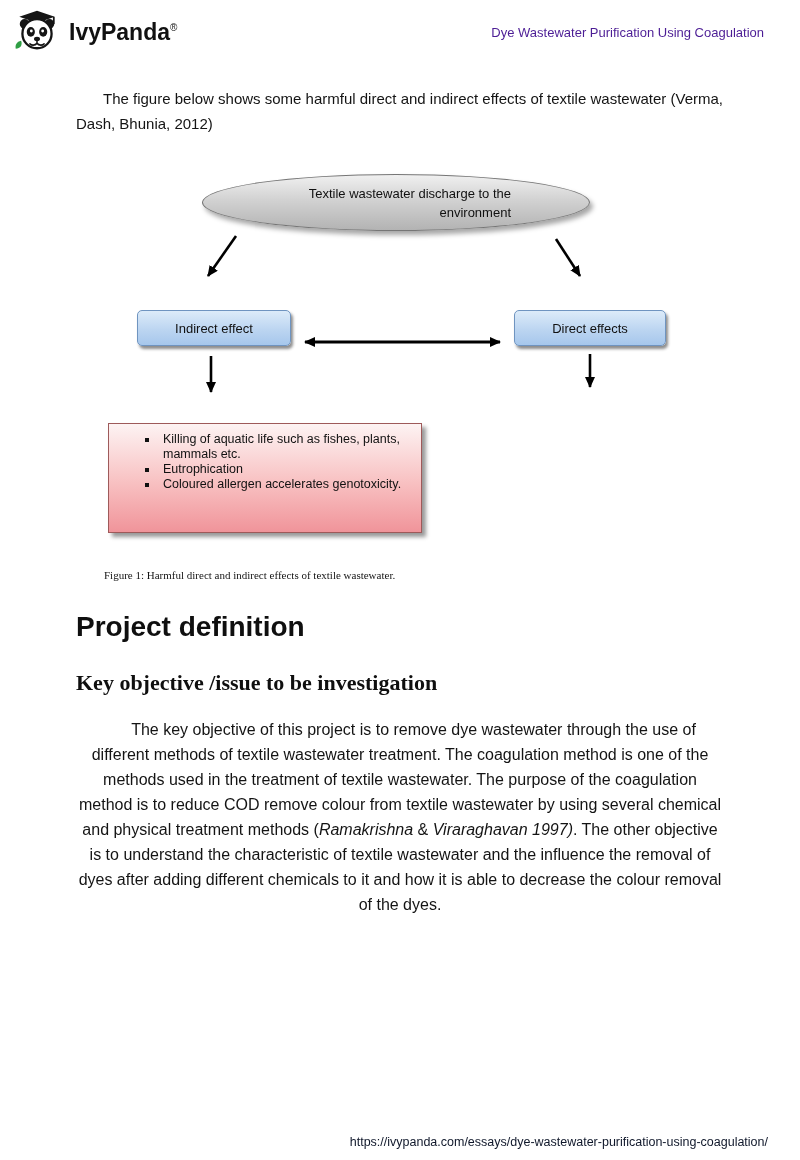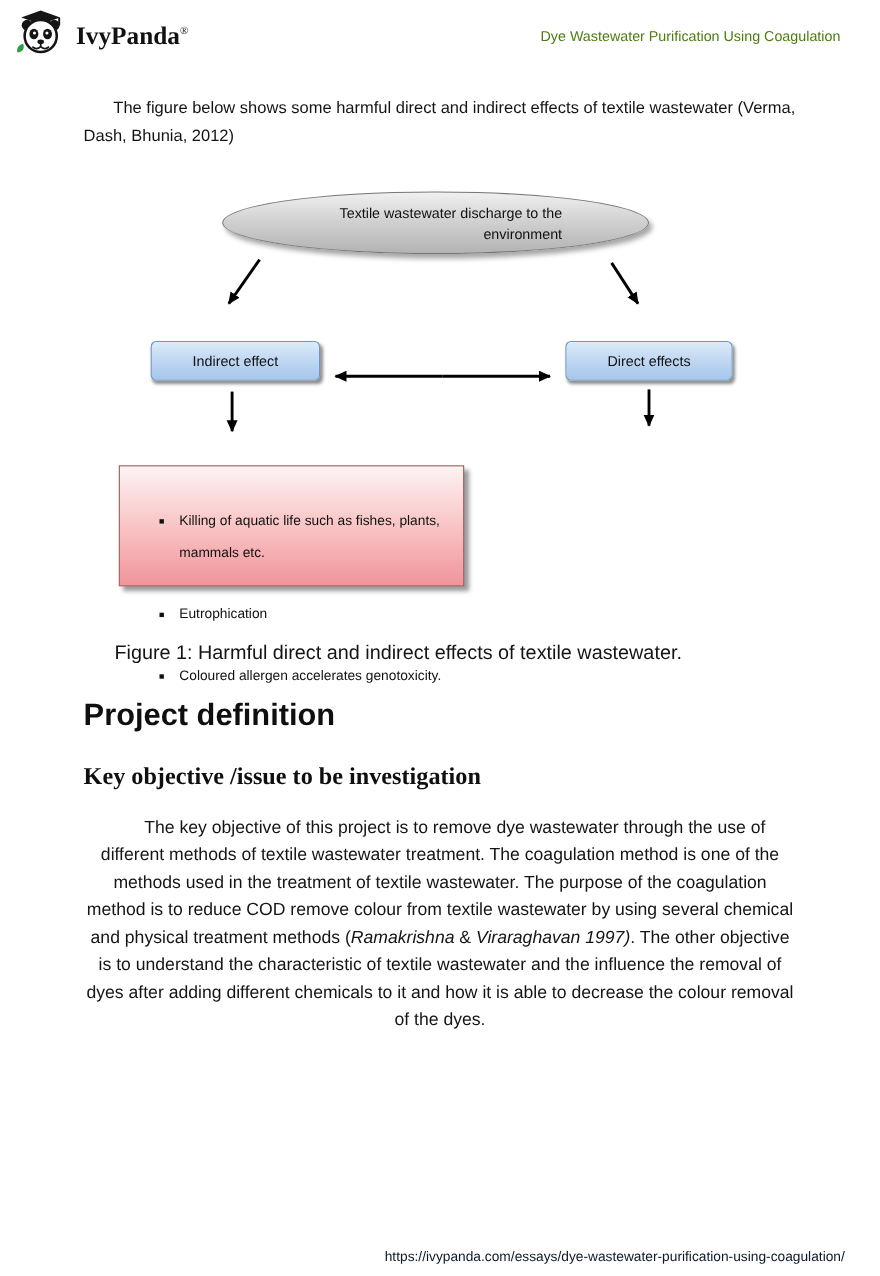--- a/index.html
+++ b/index.html
@@ -3,27 +3,27 @@
 <meta charset="utf-8">
 <style>
   * { margin:0; padding:0; box-sizing:border-box; }
   html,body { background:#ffffff; }
   body { font-family:"Liberation Sans", sans-serif; color:#141414; }
   .page { position:relative; width:800px; height:1160px; background:#fff; overflow:hidden; margin:0 auto; }
 
   
   .header { display:flex; align-items:center; padding:7px 36px 0 14px; height:58px; }
   .brand { display:flex; align-items:center; gap:9px; cursor:pointer; }
-  .brand-text { font-family:Liberation Serif, serif; font-weight:bold; font-size:23px; color:#111; }
+  .brand-text { font-family:Liberation Sans, sans-serif; font-weight:bold; font-size:23px; color:#111; }
   .brand-text sup { font-size:10px; font-weight:normal; }
-  .doc-title { margin-left:auto; font-size:13px; color:#4d7c0f; }
+  .doc-title { margin-left:auto; font-size:13px; color:#4c1d95; }
 
   
   .intro { margin:28px 76px 0 76px; font-size:15px; line-height:25px; text-indent:27px; }
-  .caption { margin:22px 76px 0 104px; font-size:18px; }
+  .caption { margin:8px 76px 0 104px; font-size:11px;font-family:Liberation Serif, serif; }
   .h1 { margin:30px 76px 0 76px; font-size:28px; font-weight:bold; color:#0f0f0f; }
   .h2 { margin:27px 76px 0 76px; font-size:22px; font-weight:bold; color:#0f0f0f;font-family:Liberation Serif, serif; }
   .body-para { margin:21px 76px 0 76px; font-size:16px; line-height:25px; text-indent:27px;text-align:center; }
   .it { font-style:italic; }
 
   
   .diagram { position:relative; height:395px; margin-top:30px; font-family:"Liberation Sans", sans-serif; }
   .arrows { position:absolute; left:0; top:0; }
   .ellipse {
     position:absolute; left:202px; top:8px; width:388px; height:57px;
@@ -43,21 +43,21 @@
   .bluebox.right { left:514px; top:144px; width:152px; }
   .pinkbox {
     position:absolute;
     background:linear-gradient(180deg,#fdf3f3 0%,#f8c0c1 55%,#f0949a 100%);
     border:1px solid #9e5a5a; box-shadow:4px 4px 4px rgba(0,0,0,0.4);
     font-size:12.5px; color:#111;
   }
   .pinkbox.left { left:108px; top:257px; width:314px; height:110px; }
   .pinkbox.right { left:473px; top:230px; width:256px; height:148px; }
   .pinkbox ul { list-style:square; margin:0; padding:8px 10px 0 50px; }
-  .pinkbox.left li { line-height:29px; padding-left:4px;margin-top:27px; }
+  .pinkbox.left li { line-height:15px; padding-left:4px; }
   .pinkbox.right li { line-height:19.5px; padding-left:4px; }
 
   
   .footer-url { position:absolute; right:32px; bottom:11px; font-size:12.5px; color:#0f172a; cursor:pointer; }
 </style>
 </head>
 <body>
 
 <div class="page">
 

